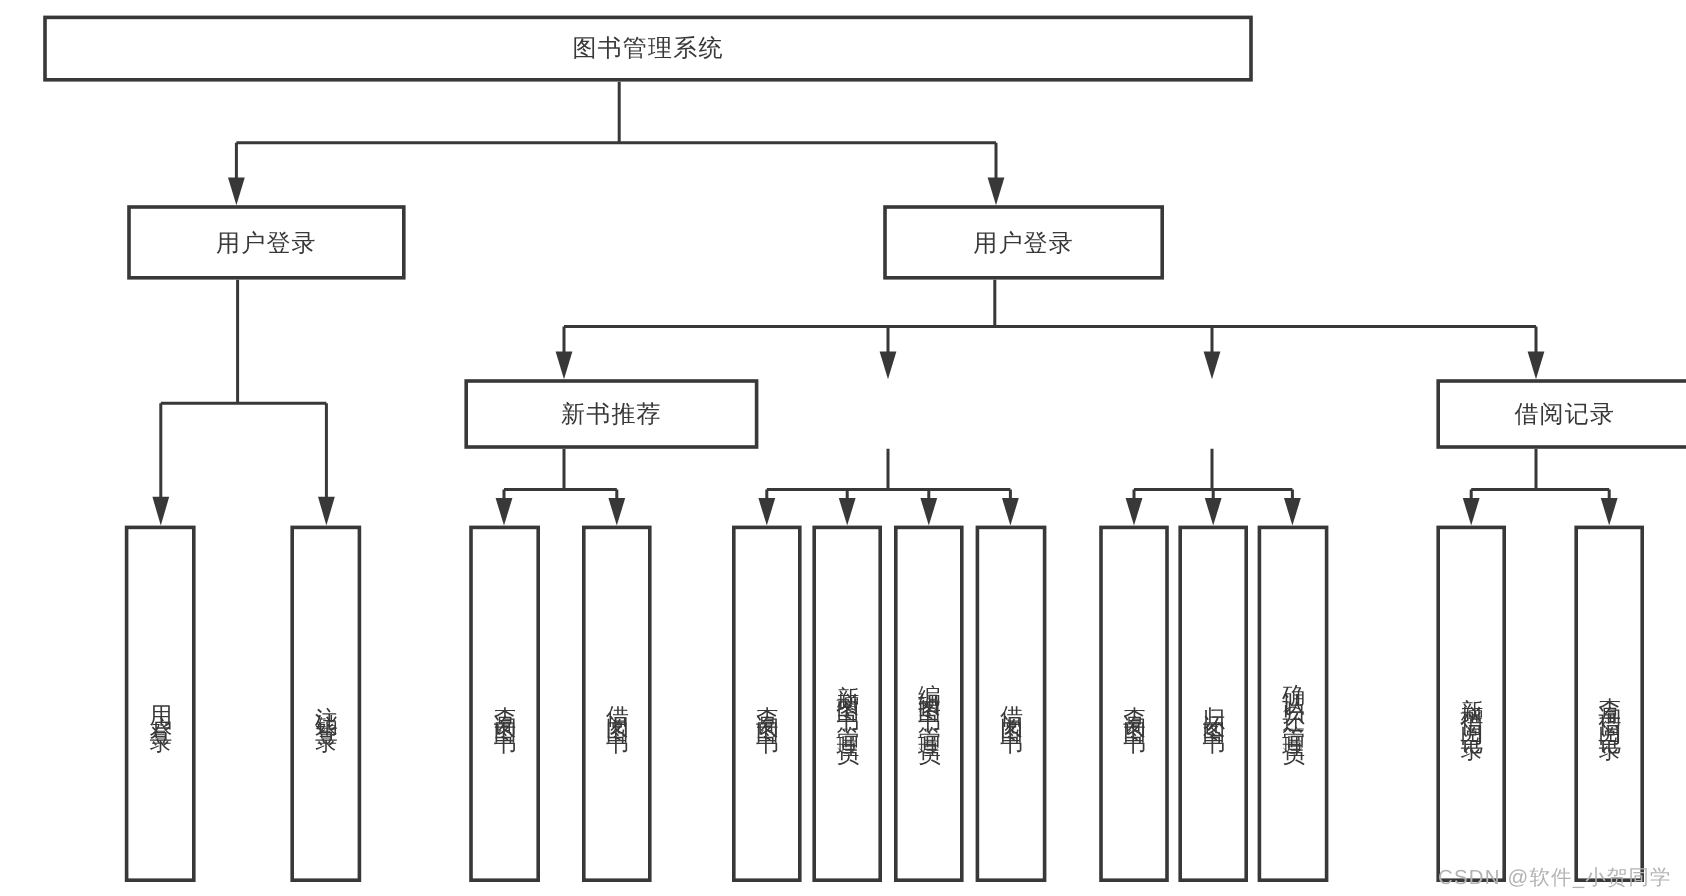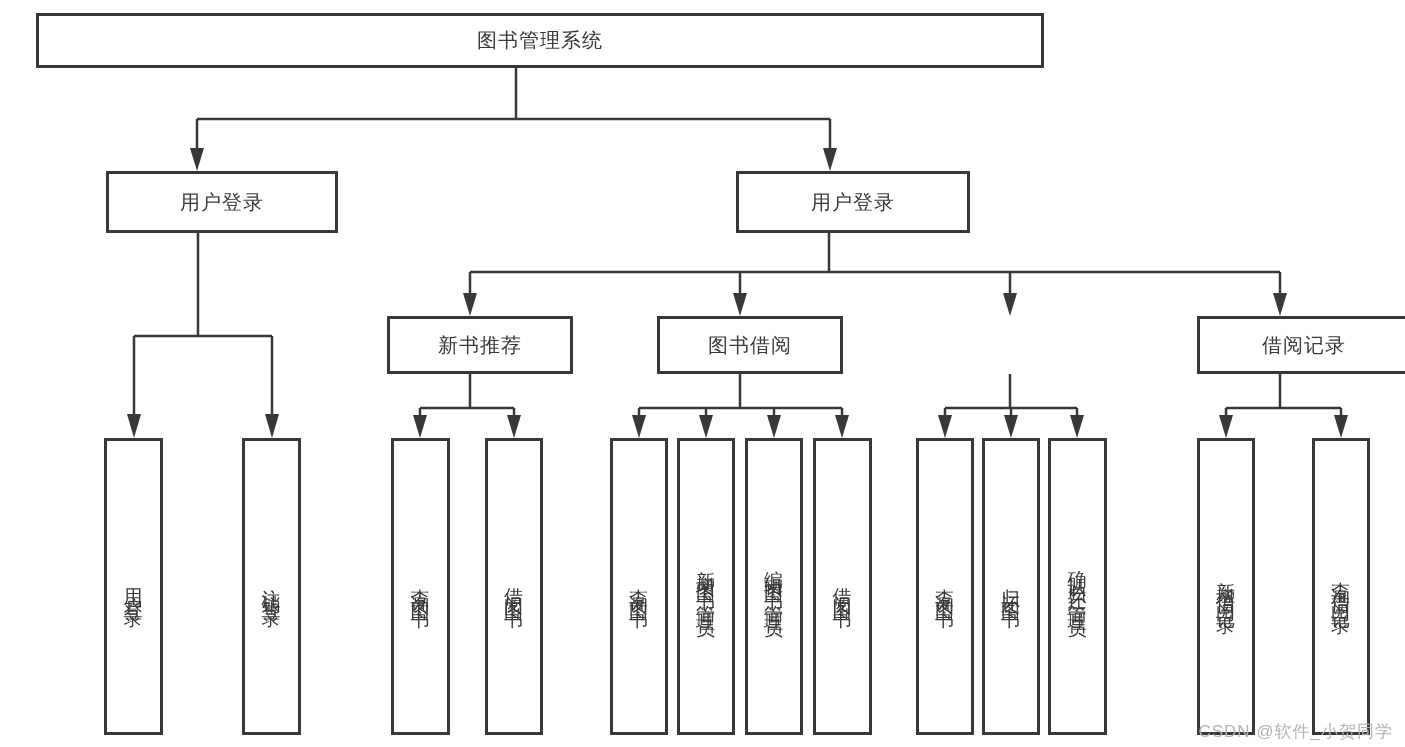--- a/index.html
+++ b/index.html
@@ -33,21 +33,21 @@
     letter-spacing:7px;
     line-height:1;
     white-space:nowrap;
   }
   
   .n-root{left:12px;top:13px;width:1008px;height:55px;}
   
   .n-user-login{left:82px;top:171px;width:232px;height:62px;}
   .n-book-mgmt{left:712px;top:171px;width:234px;height:62px;}
   
-  .n-l3{top:316px;height:58px;width:186px;}
+  .n-l3{top:316px;height:58px;width:245px;}
   .n-new-book{left:363px;}
   .n-borrow{left:633px;}
   .n-current{left:903px;}
   .n-records{left:1173px;width:214px;}
   
   .n-l4{top:438px;height:297px;width:59px;}
   .n-u1{left:104px;}
   .n-u2{left:242px;}
   .n-n1{left:391px;}
   .n-n2{left:485px;width:58px;}
@@ -125,23 +125,20 @@
   <div class="node hbox n-user-login">
     <span>用户登录</span>
   </div>
   <div class="node hbox n-book-mgmt">
     <span>用户登录</span>
   </div>
 
   <div class="node hbox n-l3 n-new-book">
     <span>新书推荐</span>
   </div>
-  <div class="node hbox n-l3 n-borrow">
-    <span>图书借阅</span>
-  </div>
   <div class="node hbox n-l3 n-records">
     <span>借阅记录</span>
   </div>
 
   <div class="node vbox n-l4 n-u1">
     <span class="vtext">用户登录</span>
   </div>
   <div class="node vbox n-l4 n-u2">
     <span class="vtext">注销登录</span>
   </div>

